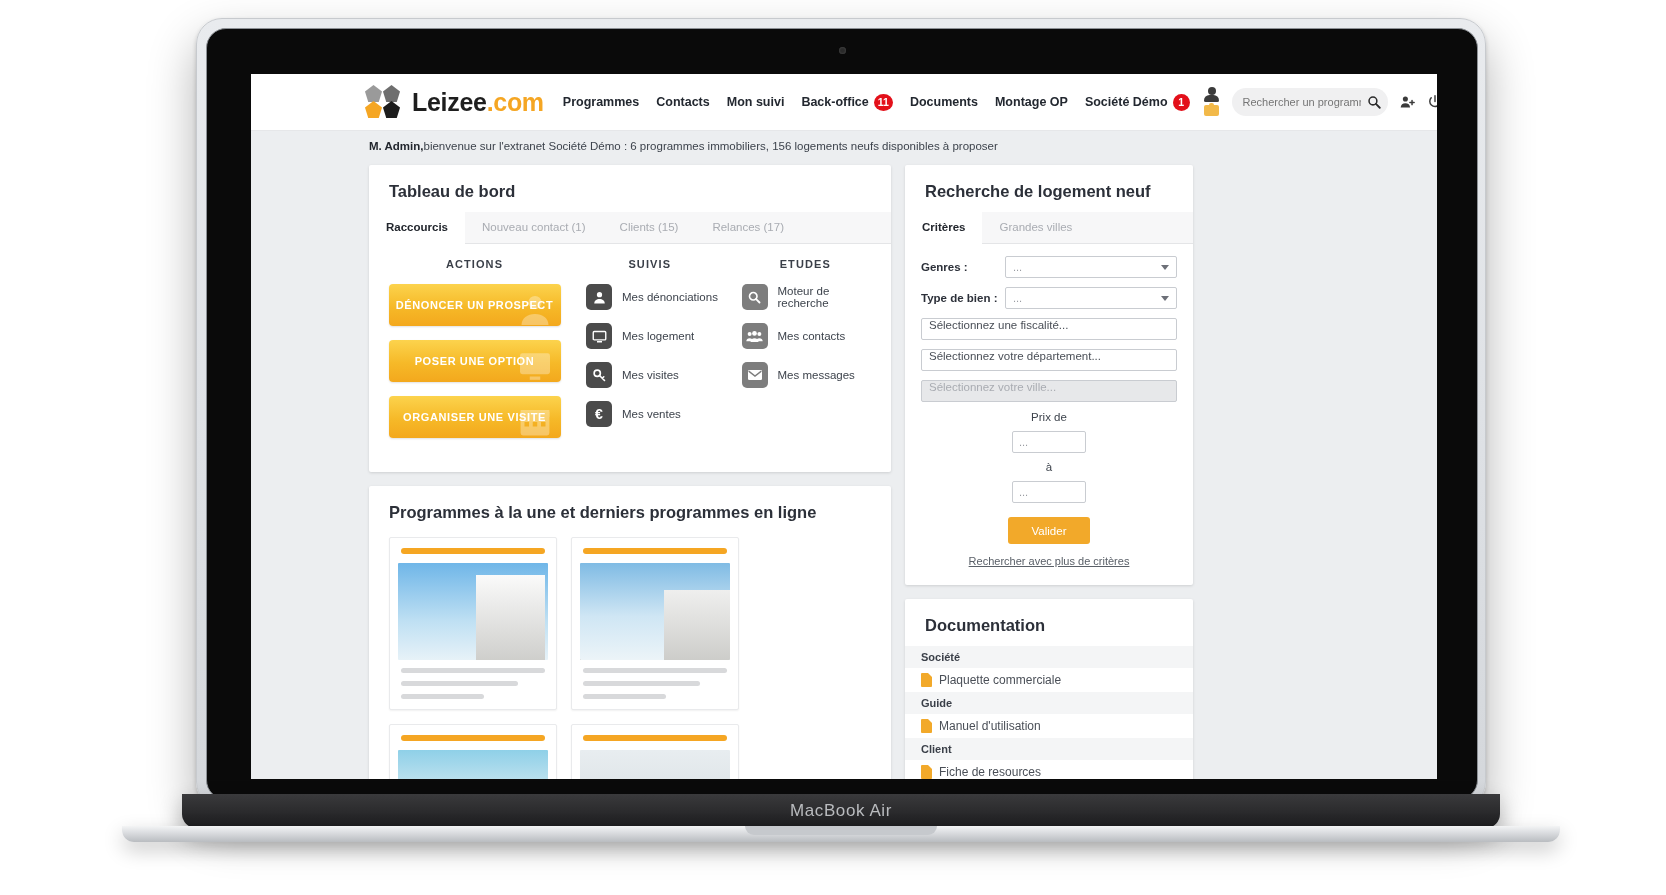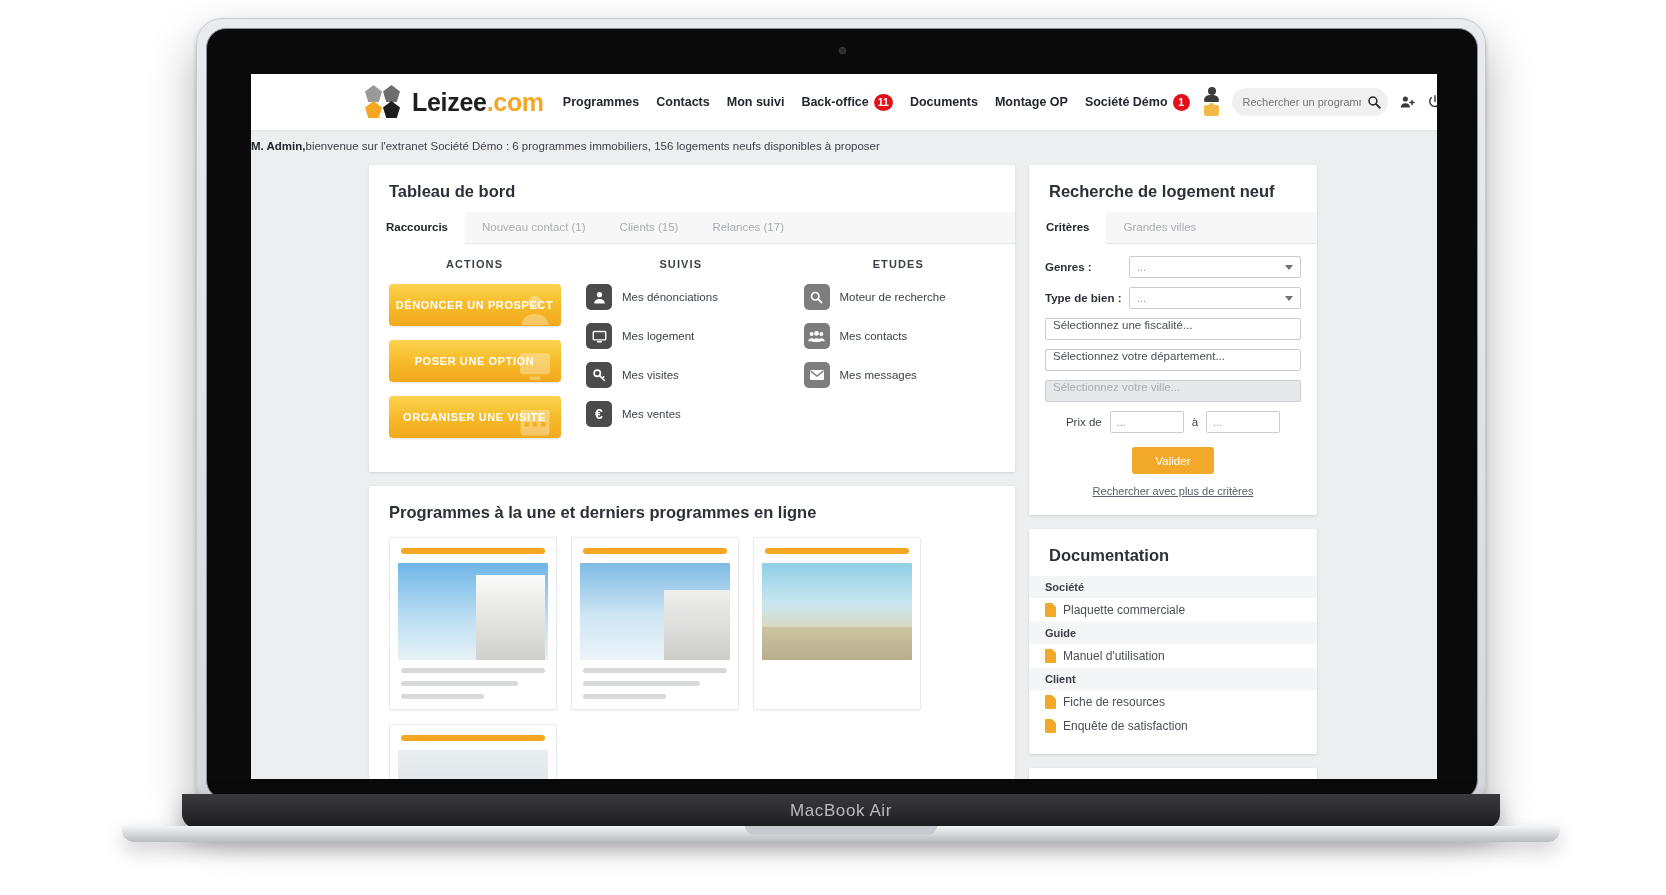--- a/index.html
+++ b/index.html
@@ -97,29 +97,29 @@
   }
   .searchbox input {
     border:0; background:transparent; outline:none; width:118px;
     font-size:11px; color:#8d9096; font-family:"Liberation Sans", sans-serif;
   }
   .ico-btn { color:#3b3b3b; display:flex; align-items:center; cursor:pointer; }
 
   
   .welcome {
     height:30px; background:#eceef0; display:flex; align-items:center;
-    font-size:11.5px; color:#3d434c;
+    padding-left:118px; font-size:11.5px; color:#3d434c;
   }
   .welcome b { font-weight:bold; color:#22262d; }
 
   
   .body {
     padding: 4px 108px 0 118px; display:flex; gap:14px; align-items:flex-start;
   }
-  .col-left { width:646px; }
+  .col-left { width:522px; }
   .col-right { width:288px; }
 
   .card { background:#fff; border-radius:2px; box-shadow:0 1px 3px rgba(0,0,0,.13); margin-bottom:14px; }
   .card-title { font-size:16.5px; font-weight:bold; color:#2c3039; padding:17px 20px 11px 20px; }
 
   .tabs { display:flex; border-bottom:1px solid #e4e5e7; background:#f7f7f8; }
   .tab {
     padding:9px 17px; font-size:11.5px; color:#a9acb2; cursor:pointer; white-space:nowrap;
   }
   .tab.active { color:#22262d; font-weight:bold; background:#fff; border-bottom:2px solid #fff; margin-bottom:-1px; }
@@ -197,21 +197,21 @@
     display:flex; align-items:center; font-family:"Liberation Sans", sans-serif;
   }
   .fsel .caret { position:absolute; right:7px; top:50%; margin-top:-2px;
     border-left:4px solid transparent; border-right:4px solid transparent; border-top:5px solid #6d7078; }
   .wide-sel {
     width:100%; height:22px; border:1px solid #c9ccd1; background:#fff; border-radius:2px;
     font-size:11.5px; color:#4a4f57; padding:0 7px; margin-bottom:9px; position:relative;
     display:flex; align-items:flex-start; font-family:"Liberation Sans", sans-serif;
   }
   .wide-sel.disabled { background:#e7e8ea; color:#a9acb2; }
-  .price-row { display:flex; align-items:center; justify-content:center; gap:8px; margin:2px 0 14px 0; }
+  .price-row { display:flex; align-items:center; justify-content:center; gap:8px; margin:2px 0 14px 0;flex-direction:column; }
   .price-row .lbl { font-size:11.5px; color:#3d434c; }
   .psel {
     width:74px; height:22px; border:1px solid #c9ccd1; background:#fff; border-radius:2px;
     font-size:11px; color:#9a9da3; padding:0 6px; position:relative; display:flex; align-items:center;
   }
   .btn-valider {
     display:block; margin:0 auto; width:82px; height:27px; border:0; border-radius:3px;
     background:#f2a92a; color:#fff; font-size:11.5px; cursor:pointer;
     font-family:"Liberation Sans", sans-serif;
   }

